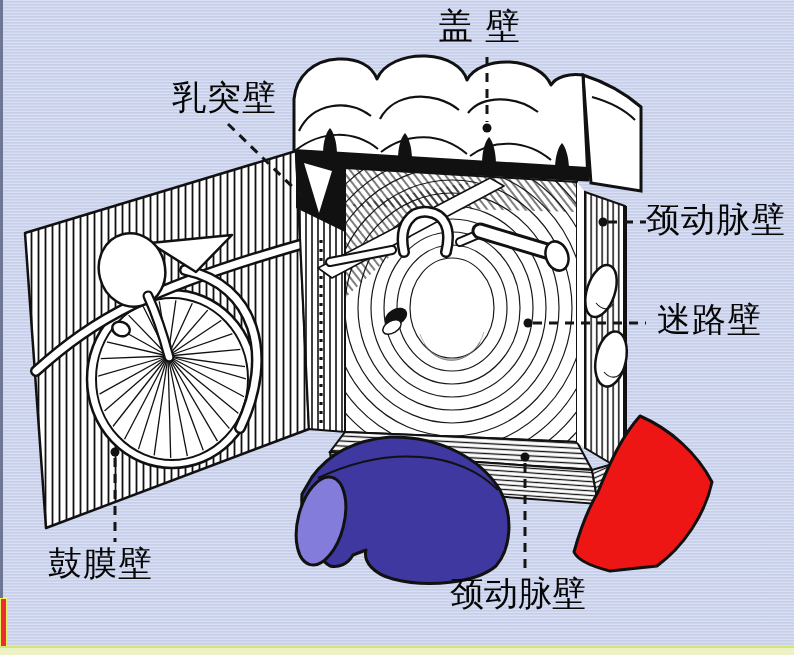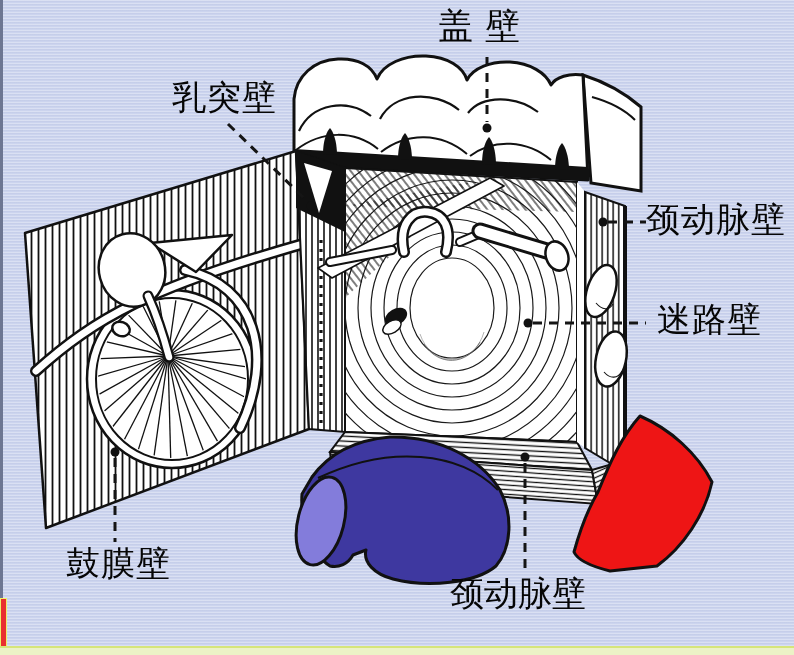--- a/index.html
+++ b/index.html
@@ -19,21 +19,21 @@
   .corner-accent{position:absolute;left:0;top:598px;width:5px;height:50px;background:#e92f30;border:1px solid #eef06a;}
   .diagram-svg{position:absolute;left:0;top:0;}
   .lbl{
     position:absolute;color:#060606;font-size:34px;line-height:1.05;
     white-space:nowrap;user-select:none;
   }
   .lbl-tegmental{left:438px;top:8px;font-size:35px;letter-spacing:12px;}
   .lbl-mastoid{left:172px;top:80px;font-size:34px;letter-spacing:1px;}
   .lbl-carotid{left:646px;top:202px;letter-spacing:1px;}
   .lbl-labyrinthine{left:649px;top:302px;letter-spacing:1px;margin-left:8px;}
-  .lbl-membranous{left:66px;top:546px;letter-spacing:1px;}
+  .lbl-membranous{left:48px;top:546px;letter-spacing:1px;}
   .lbl-jugular{left:450px;top:576px;letter-spacing:0px;}
 </style>
 </head>
 <body>
 
 <div class="bg-texture"></div>
 
 <svg class="diagram-svg" width="794" height="655" viewBox="0 0 794 655">
   <defs>
     <pattern id="vh7" width="7" height="10" patternUnits="userSpaceOnUse">

